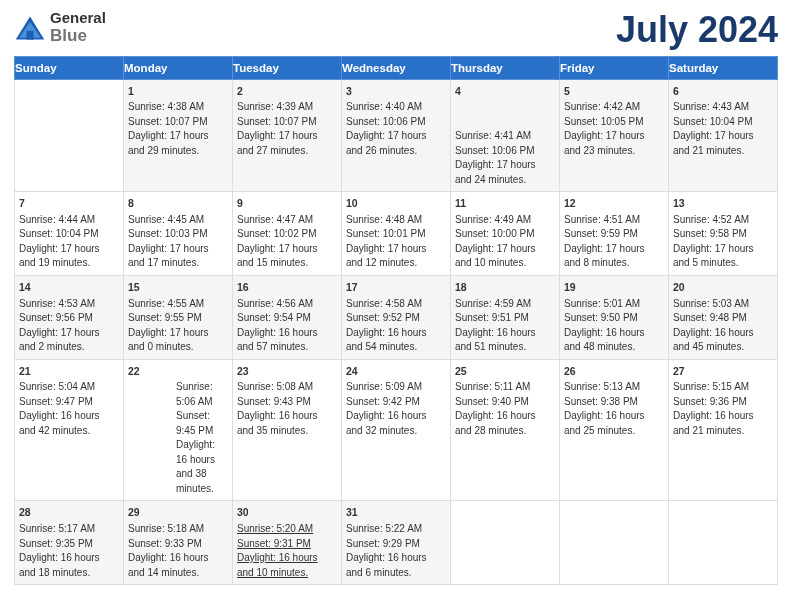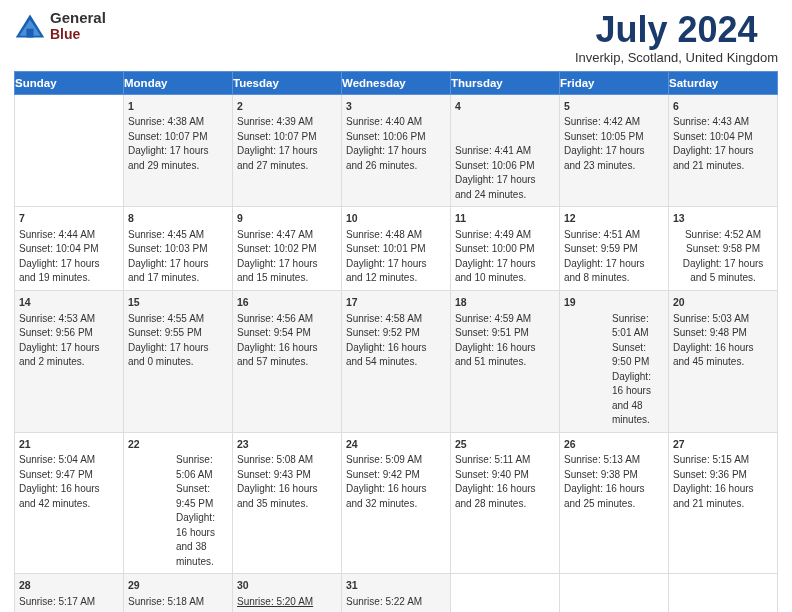--- a/index.html
+++ b/index.html
@@ -31,23 +31,23 @@
       display: flex;
       flex-direction: column;
       line-height: 1.1;
     }
     .logo-general {
       font-size: 15px;
       font-weight: bold;
       color: #333;
     }
     .logo-blue {
-      font-size: 14px;
-      font-weight: bold;
-      color: #7f1d1d;
+      font-size: 17px;
+      font-weight: bold;
+      color: #737373;
     }
     .logo-icon {
       width: 32px;
       height: 28px;
     }
     .title-block {
       text-align: center;
     }
     .month-title {
       font-size: 36px;
@@ -116,21 +116,20 @@
         <polygon points="18,8 30,26 6,26" fill="#4a90d9"></polygon>
         <rect x="14" y="18" width="8" height="10" fill="#1a5fb4"></rect>
       </svg>
       <div class="logo-text">
         <span class="logo-general">General</span>
         <span class="logo-blue">Blue</span>
       </div>
     </div>
     <div class="title-block">
       <div class="month-title">July 2024</div>
-      <div class="location">Inverkip, Scotland, United Kingdom</div>
     </div>
   </div>
 
   <table>
     <thead>
       <tr>
         <th>Sunday</th>
         <th>Monday</th>
         <th>Tuesday</th>
         <th>Wednesday</th>
@@ -223,21 +222,21 @@
           </td>
           <td>
             <span class="day-num">12</span>
             <div class="cell-content" style="white-space: pre-line;">Sunrise: 4:51 AM
 Sunset: 9:59 PM
 Daylight: 17 hours
 and 8 minutes.</div>
           </td>
           <td>
             <span class="day-num">13</span>
-            <div class="cell-content" style="white-space: pre-line; text-align: center;">Sunrise: 4:52 AM
+            <div class="cell-content" style="white-space: pre-line;">Sunrise: 4:52 AM
 Sunset: 9:58 PM
 Daylight: 17 hours
 and 5 minutes.</div>
           </td>
         </tr>
         <tr>
           <td>
             <span class="day-num">14</span>
             <div class="cell-content" style="white-space: pre-line;">Sunrise: 4:53 AM
 Sunset: 9:56 PM
@@ -267,21 +266,21 @@
           </td>
           <td>
             <span class="day-num">18</span>
             <div class="cell-content" style="white-space: pre-line;">Sunrise: 4:59 AM
 Sunset: 9:51 PM
 Daylight: 16 hours
 and 51 minutes.</div>
           </td>
           <td>
             <span class="day-num">19</span>
-            <div class="cell-content" style="white-space: pre-line; margin-left: 48px;">Sunrise: 5:01 AM
+            <div class="cell-content" style="white-space: pre-line;">Sunrise: 5:01 AM
 Sunset: 9:50 PM
 Daylight: 16 hours
 and 48 minutes.</div>
           </td>
           <td>
             <span class="day-num">20</span>
             <div class="cell-content" style="white-space: pre-line;">Sunrise: 5:03 AM
 Sunset: 9:48 PM
 Daylight: 16 hours
 and 45 minutes.</div>

